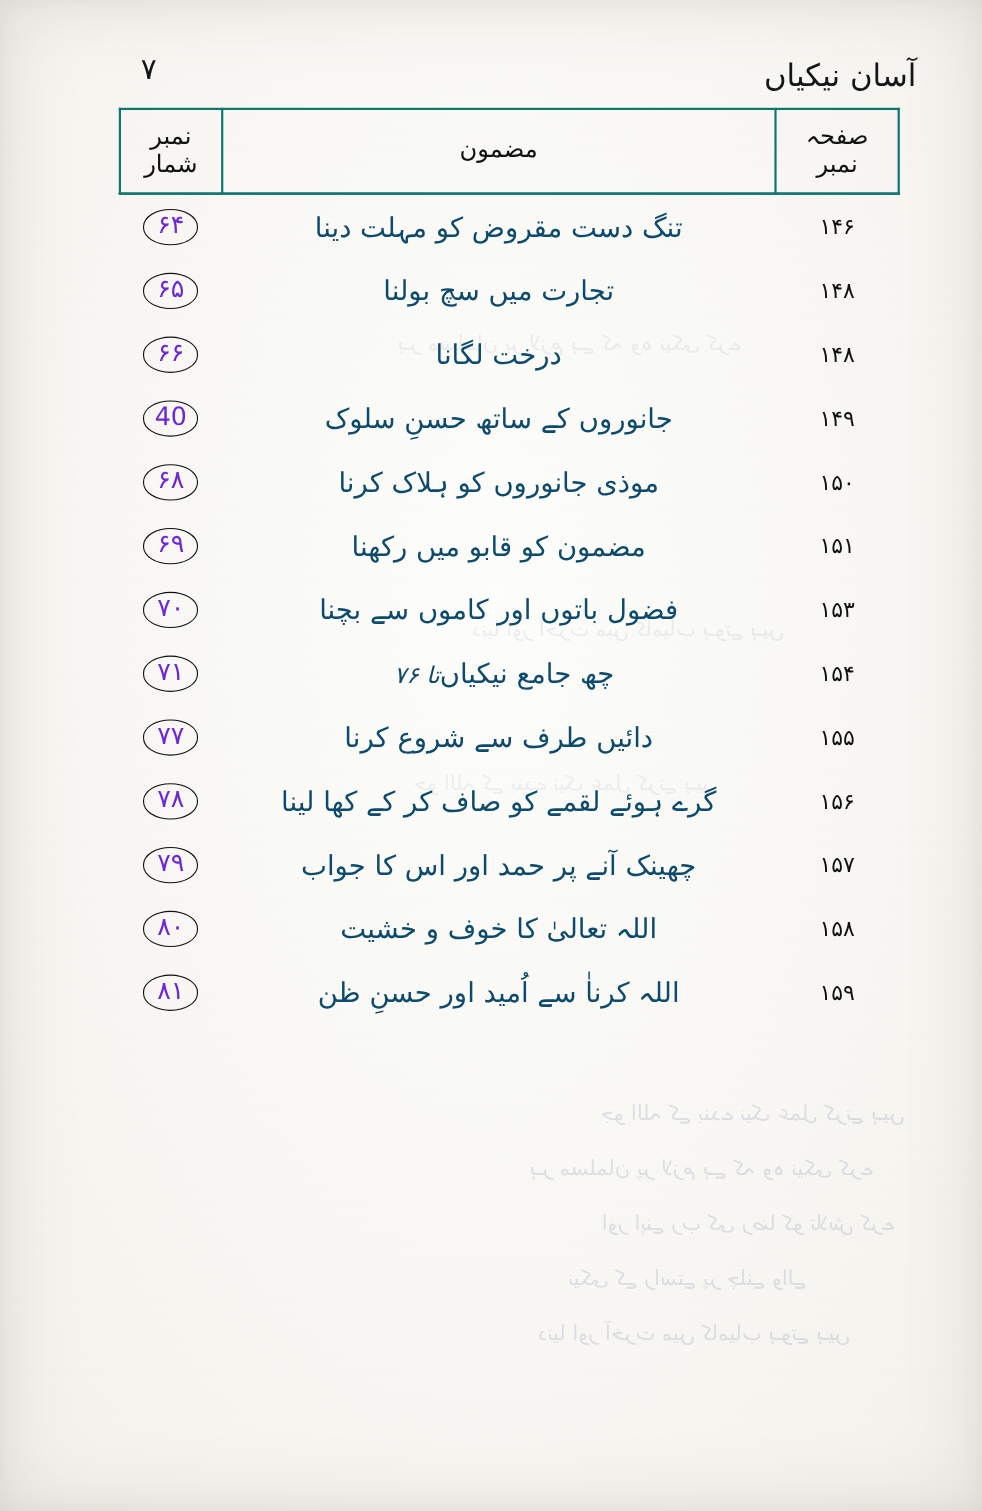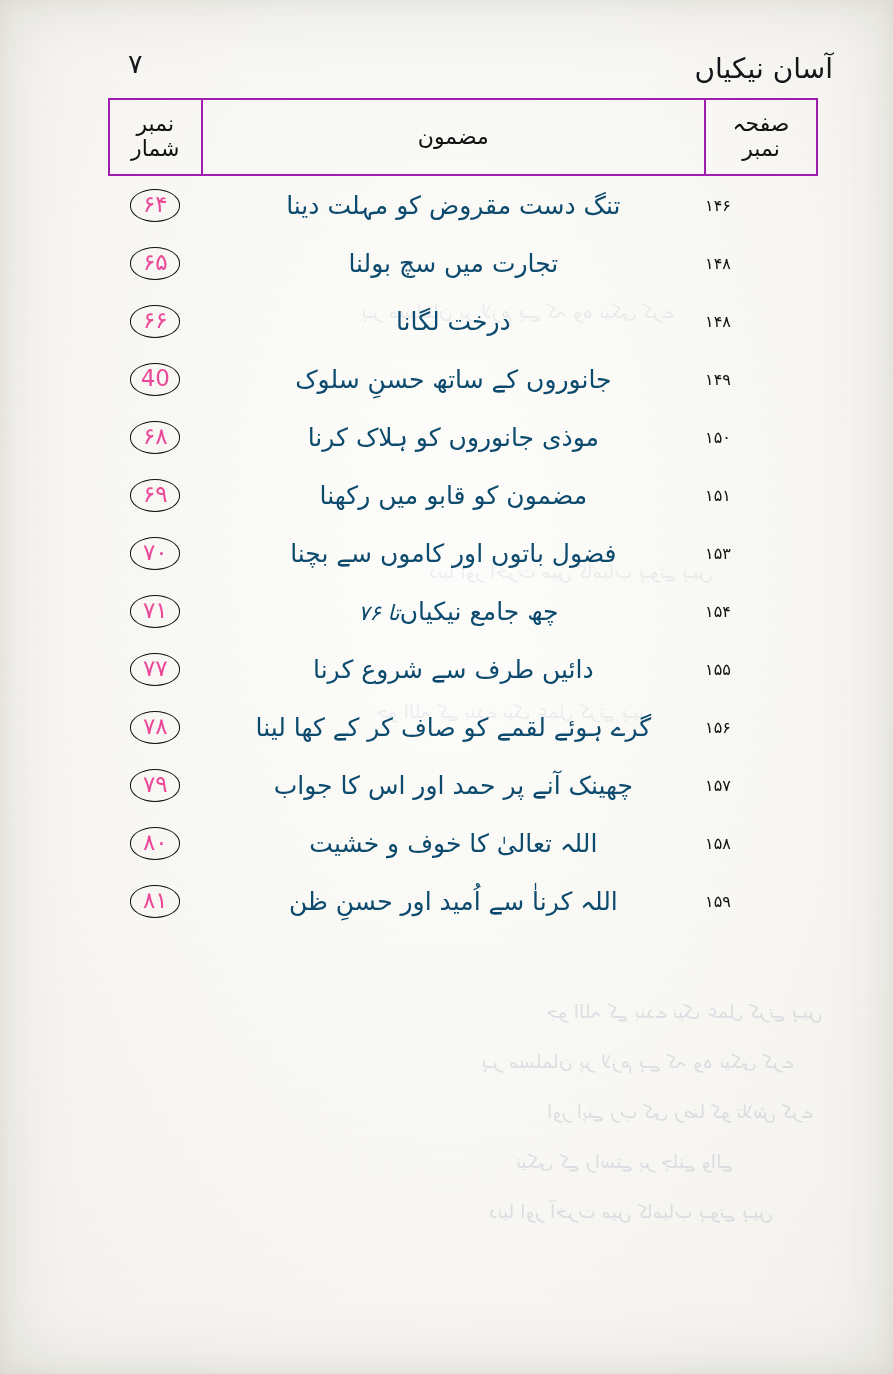--- a/index.html
+++ b/index.html
@@ -74,41 +74,41 @@
   
   .toc-table {
     position: absolute;
     top: 98px;
     left: 108px;
     width: 710px;
     border-collapse: collapse;
     direction: rtl;
   }
   .toc-table thead th {
-    border: 2px solid #a21caf;
+    border: 2px solid #0f766e;
     padding: 11px 6px 13px 6px;
     font-size: 22px;
     font-weight: normal;
     color: #111;
     background: transparent;
   }
   .th-num   { width: 86px; }
   .th-topic { width: 516px; margin-top: 18px; }
   .th-page  { width: 108px; }
 
   .toc-table tbody td {
     border: none;
     padding: 0;
     vertical-align: middle;
     height: 58px;
   }
   .cell-num {
     text-align: center;
     font-size: 23px;
-    color: #ec4899;
+    color: #6d28d9;
   }
   .num-circle {
     display: inline-block;
     min-width: 34px;
     padding: 3px 7px 5px 7px;
     border: 1.6px solid #111;
     border-radius: 50% / 48%;
     line-height: 1;
   }
   .cell-topic {
@@ -119,22 +119,22 @@
     white-space: nowrap;
     direction: rtl;
   }
   .cell-topic .range-pre {
     display: inline-block;
     margin-left: 10px;
     font-size: 21px;
     font-style: italic;
   }
   .cell-page {
-    text-align: left;
-    font-size: 16px;
+    text-align: center;
+    font-size: 20px;
     color: #111;
     letter-spacing: 1px;
   }
 </style>
 </head>
 <body>
 
 <div class="sheet">
 
   <div class="bleed" style="top:1000px; right:70px;">جو اللہ کے بندے نیک عمل کرتے ہیں</div>

